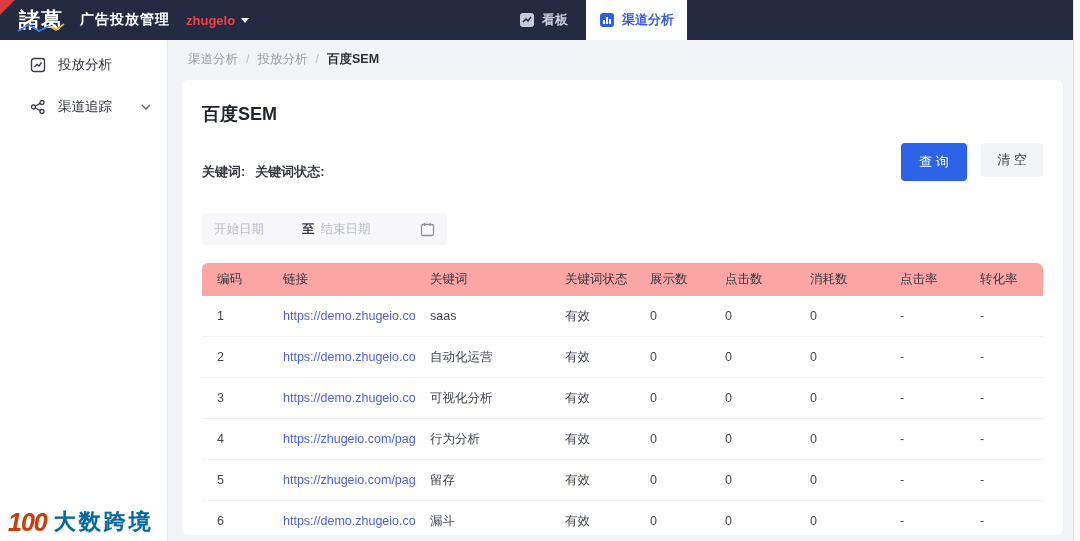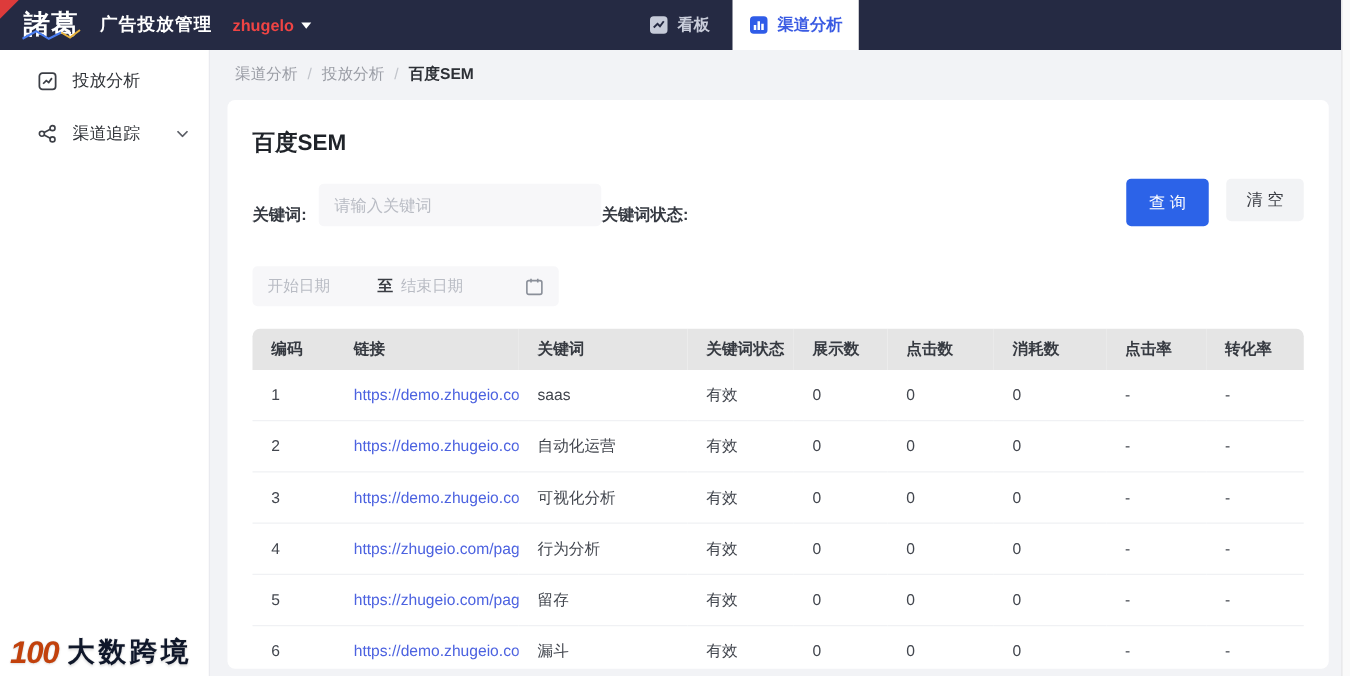--- a/index.html
+++ b/index.html
@@ -65,35 +65,35 @@
   .date-range{ margin-top:32px; width:245px; height:32px; background:#f7f7f9; border-radius:4px;
     display:flex; align-items:center; padding:0 12px; }
   .date-input{ border:none; background:transparent; width:86px; font-size:12.5px; color:#333;
     outline:none; font-family:inherit; }
   .date-input::placeholder{ color:#b9bcc4; }
   .date-sep{ font-size:12.5px; color:#3a3d44; font-weight:600; margin:0 6px 0 2px; }
   .date-range .cal{ margin-left:auto; cursor:pointer; }
   
   table.data{ margin-top:18px; width:100%; border-collapse:separate; border-spacing:0;
     table-layout:fixed; }
-  table.data thead th{ background:#e5e5e5; height:33px; font-size:12.5px; font-weight:700;
+  table.data thead th{ background:#fca5a5; height:33px; font-size:12.5px; font-weight:400;
     color:#363a41; text-align:left; padding:0 0 0 15px; white-space:nowrap; overflow:hidden; }
   table.data thead th:first-child{ border-radius:6px 0 0 0; }
   table.data thead th:last-child{ border-radius:0 6px 0 0; }
   table.data tbody td{ height:41px; border-bottom:1px solid #f0f1f4; font-size:12.5px;
     color:#42464e; padding:0 0 0 15px; white-space:nowrap; overflow:hidden; }
   td .link-text{ color:#4c62e0; cursor:pointer; }
   td.num{ color:#4d525c; }
   td.dash{ color:#9ba1ac; }
   
   .watermark{ position:absolute; left:8px; bottom:4px; display:flex; align-items:center; gap:7px;
     pointer-events:none; }
   .wm-logo{ font-size:25px; font-weight:700; font-style:italic; color:#c2410c; letter-spacing:-1px;
     text-shadow:0 0 1px #cfcfcf, 0 1px 2px rgba(0,0,0,.12); }
-  .wm-text{ font-size:22px; font-weight:700; letter-spacing:3px; color:#0f172a;
+  .wm-text{ font-size:22px; font-weight:700; letter-spacing:3px; color:#0369a1;
     text-shadow:0 0 1px #cfcfcf, 0 1px 2px rgba(0,0,0,.12); }
   svg{ display:block; }
 </style>
 </head>
 <body>
 
 <div class="screen">
 
   <div class="navbar">
     <div class="corner-ribbon"></div>
@@ -170,21 +170,20 @@
           <span class="crumb-label">百度SEM</span>
 
         </span>
       </div>
 
     <div class="card">
       <h1 class="page-title">百度SEM</h1>
 
       <div class="filter-row">
         <span class="f-label">关键词:</span>
-        <input class="f-input" type="text" placeholder="请输入关键词" style="">
         <span class="f-label second">关键词状态:</span>
         <div class="btn-group">
           <button class="btn-primary">查 询</button>
           <button class="btn-plain">清 空</button>
         </div>
       </div>
 
       <div class="date-range">
         <input class="date-input" type="text" placeholder="开始日期" style="">
         <span class="date-sep">至</span>

